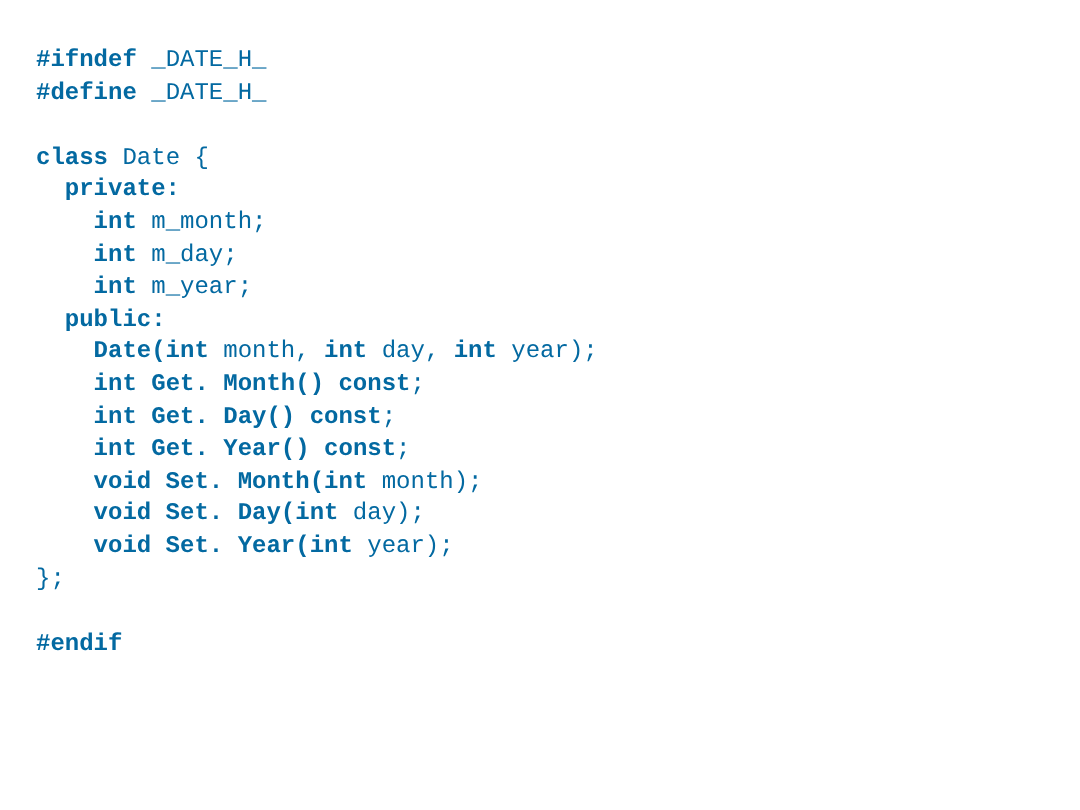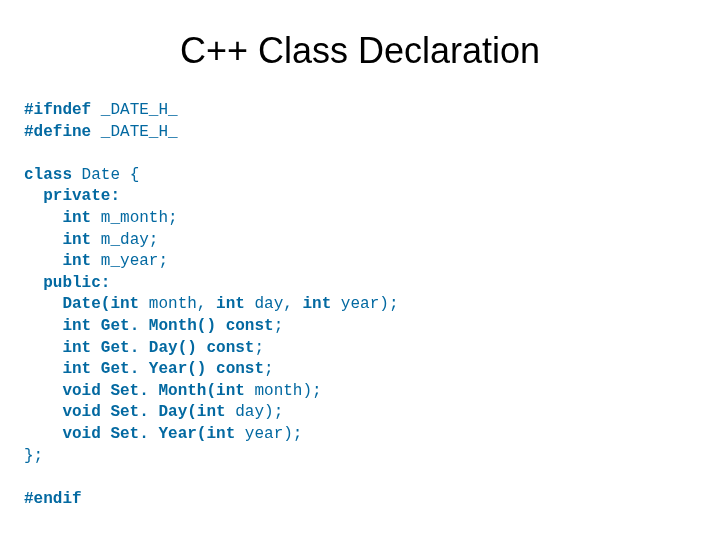--- a/index.html
+++ b/index.html
@@ -29,21 +29,20 @@
       white-space: pre;
     }
     .bold {
       font-weight: bold;
     }
   </style>
 </head>
 <body>
 
 <div class="slide">
-  <h1 class="title">C++ Class Declaration</h1>
 
   <div class="code-block"><span class="bold">#ifndef</span><span> _DATE_H_</span>
 <span class="bold">#define</span><span> _DATE_H_</span>
 
 <span class="bold">class</span><span> Date {</span>
 <span class="bold">  private:</span>
 <span class="bold">    int</span><span> m_month;</span>
 <span class="bold">    int</span><span> m_day;</span>
 <span class="bold">    int</span><span> m_year;</span>
 <span class="bold">  public:</span>

